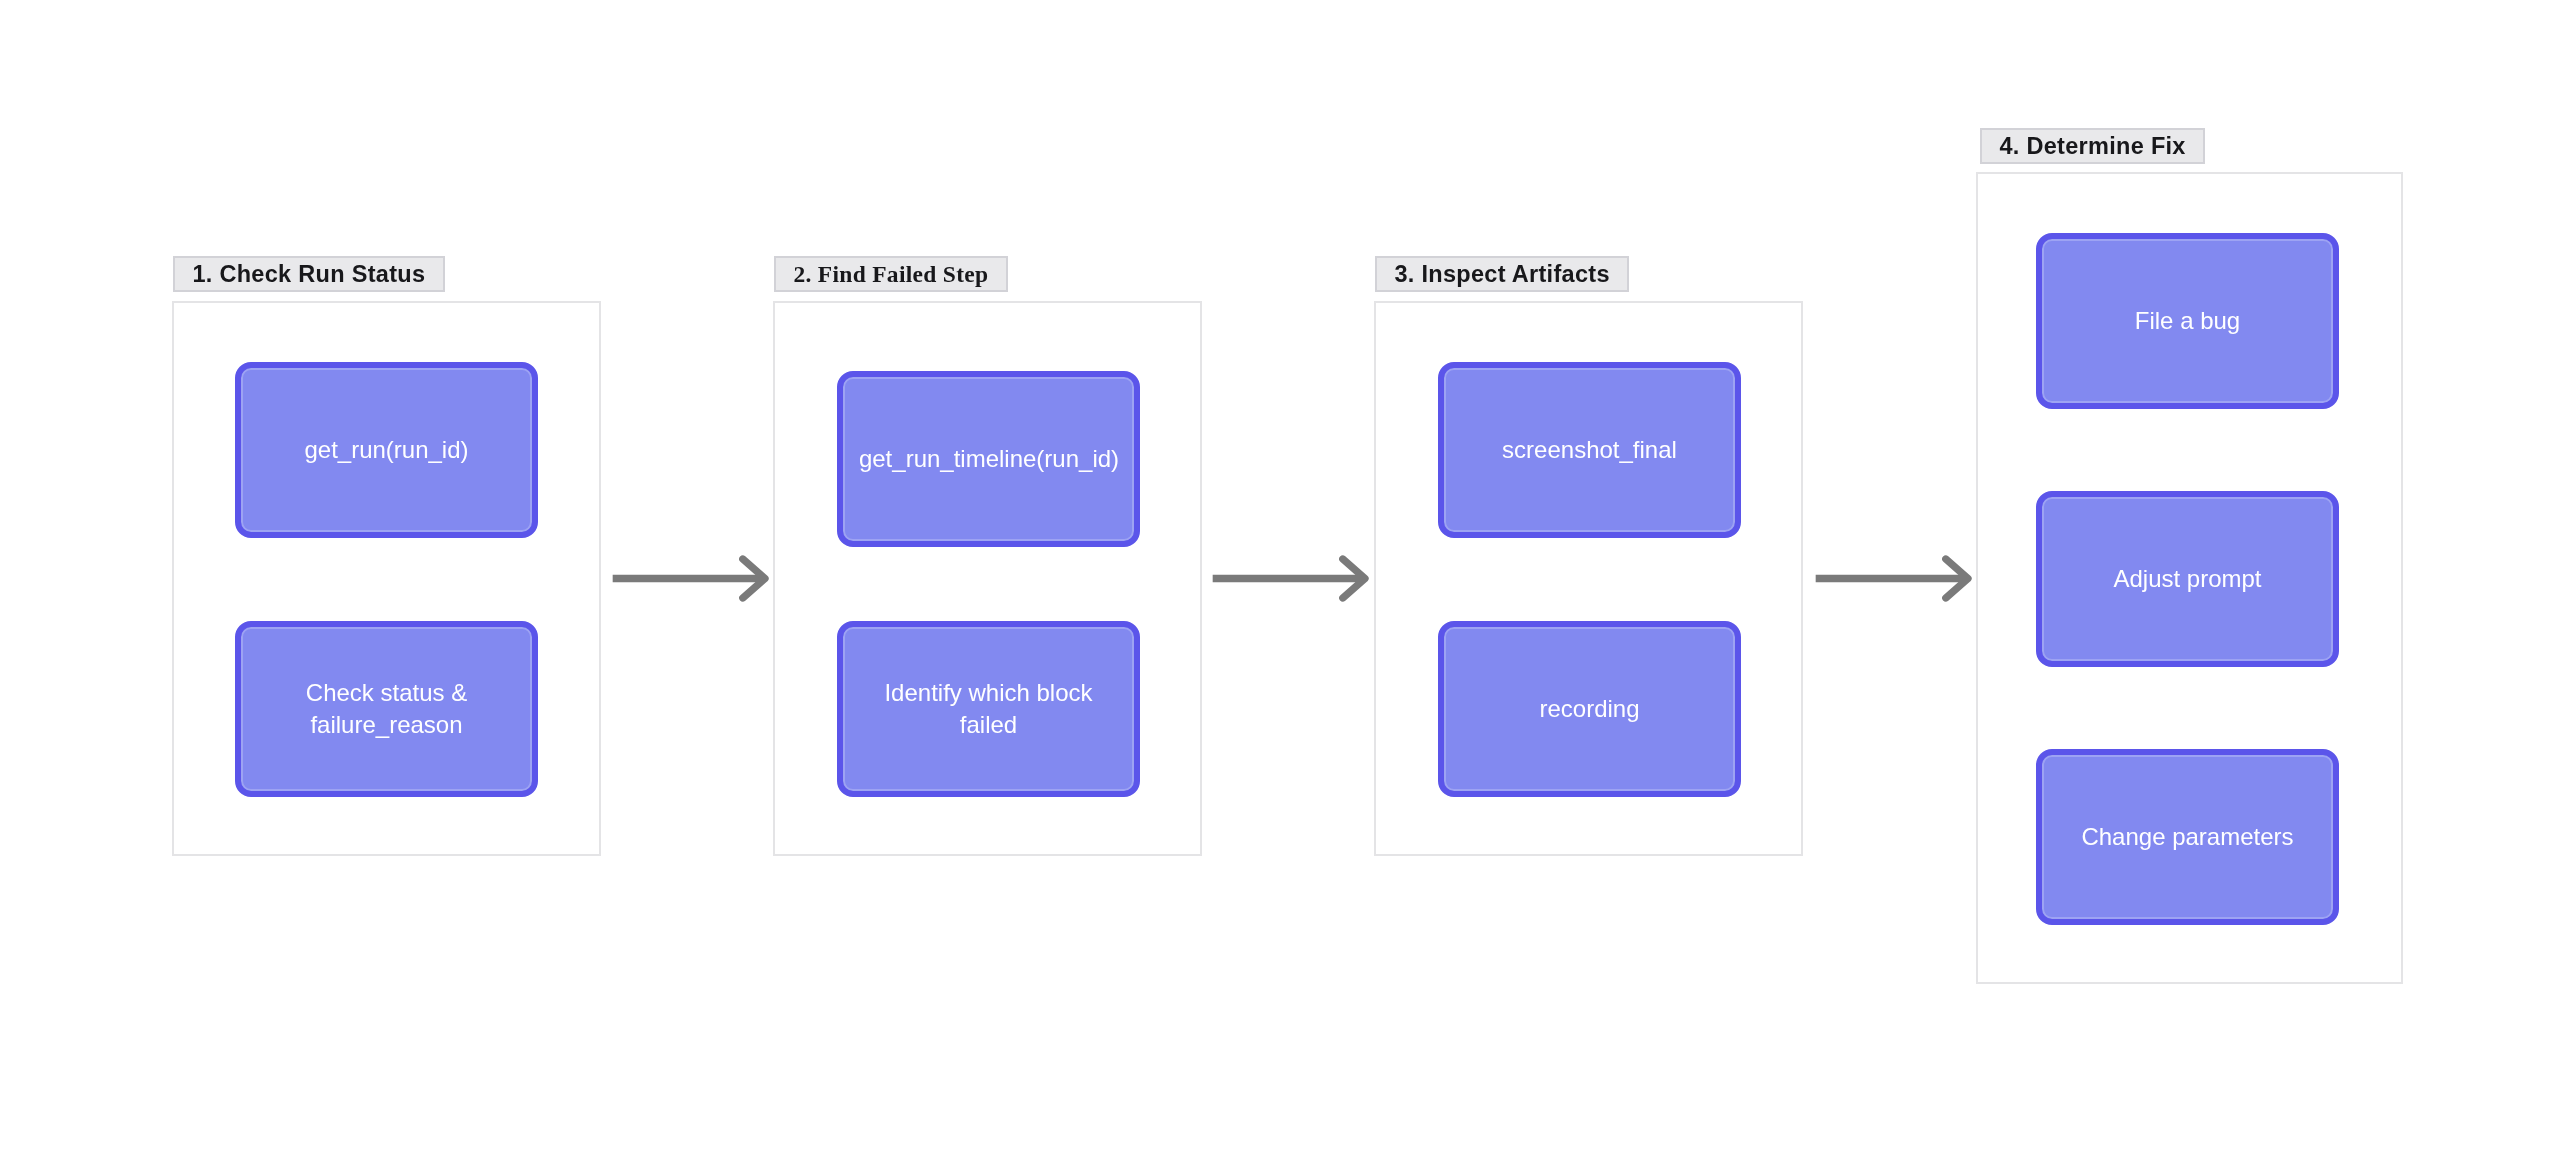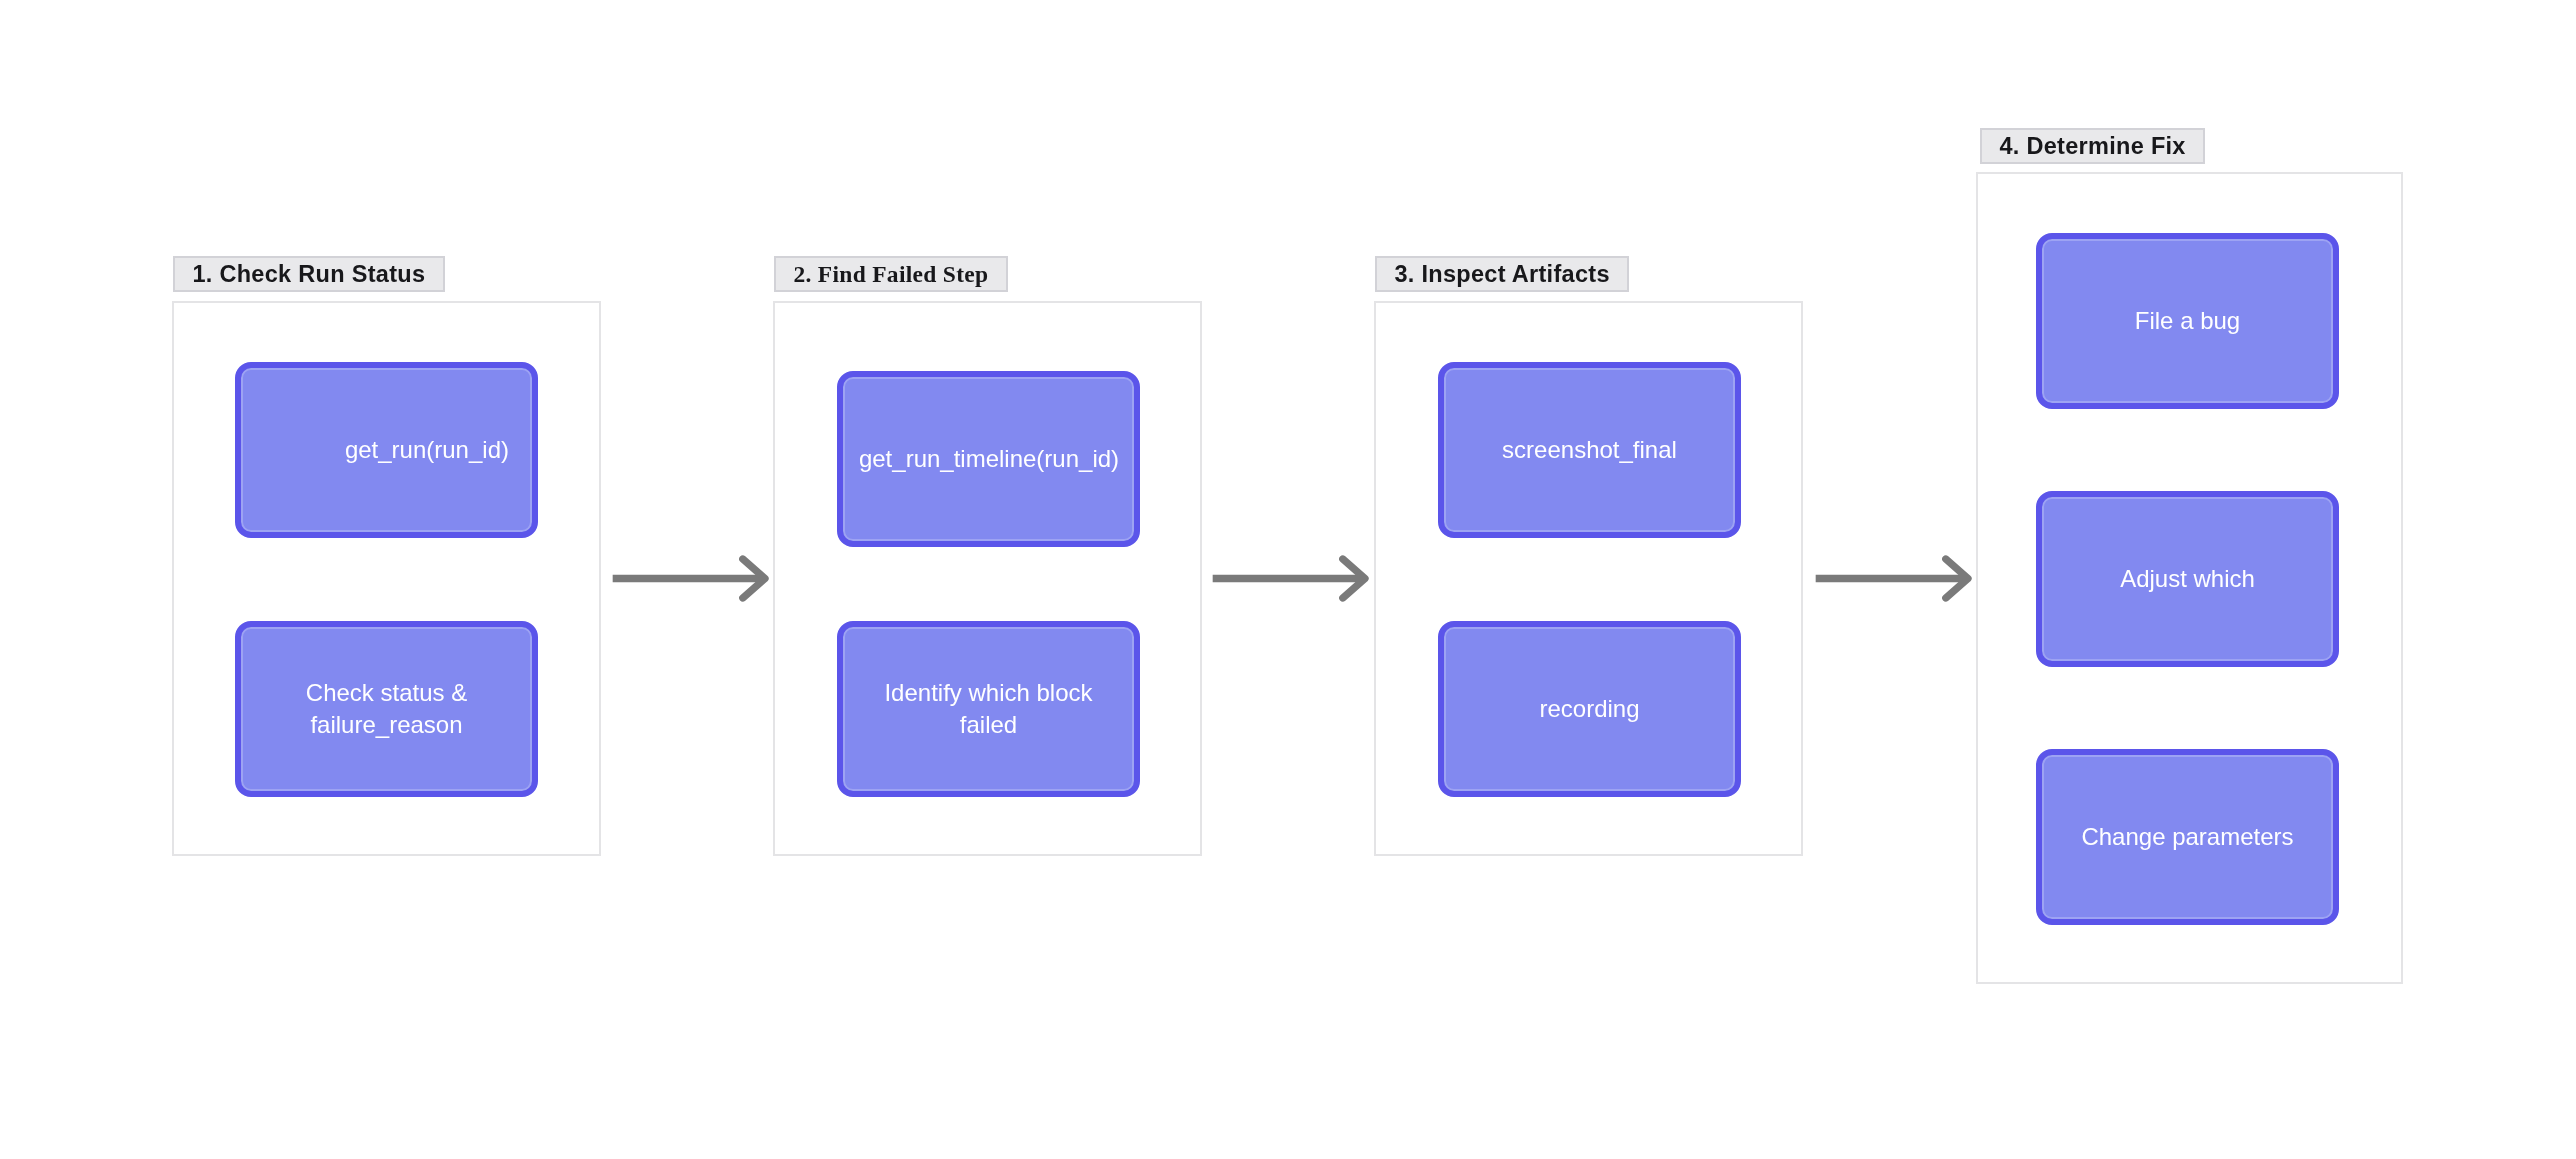--- a/index.html
+++ b/index.html
@@ -69,21 +69,21 @@
   }
   .arrow svg { display: block; }
 </style>
 </head>
 <body style="background: rgb(255, 255, 255);">
 
 <div class="canvas">
 
   <div class="chip" style="left:173px; top:256px;">1. Check Run Status</div>
   <div class="frame" style="left:172px; top:301px; width:429px; height:555px;"></div>
-  <div class="node" style="left:235px; top:362px;justify-content:flex-end;">
+  <div class="node" style="left:235px; top:362px;">
     <span>get_run(run_id)</span>
   </div>
   <div class="node" style="left:235px; top:621px;">
     <span>Check status &amp; failure_reason</span>
   </div>
 
   <div class="arrow" style="left:610px; top:538px;">
     <svg width="161" height="81" viewBox="0 0 240 120" fill="none">
       <line x1="4" y1="60" x2="226" y2="60" stroke="var(--arrow-color, #7a7a7a)" stroke-width="11"></line>
       <polyline points="198,31 231,60 198,89" stroke="var(--arrow-color, #7a7a7a)" stroke-width="11" stroke-linecap="round" stroke-linejoin="round" fill="none"></polyline>
@@ -121,20 +121,20 @@
       <polyline points="198,31 231,60 198,89" stroke="var(--arrow-color, #7a7a7a)" stroke-width="11" stroke-linecap="round" stroke-linejoin="round" fill="none"></polyline>
     </svg>
   </div>
 
   <div class="chip" style="left:1980px; top:128px;">4. Determine Fix</div>
   <div class="frame" style="left:1976px; top:172px; width:427px; height:812px;"></div>
   <div class="node node-4" style="left:2036px; top:233px;">
     <span>File a bug</span>
   </div>
   <div class="node node-4" style="left:2036px; top:491px;">
-    <span>Adjust which</span>
+    <span>Adjust prompt</span>
   </div>
   <div class="node node-4" style="left:2036px; top:749px;">
     <span>Change parameters</span>
   </div>
 
 </div>
 
 
 </body></html>

